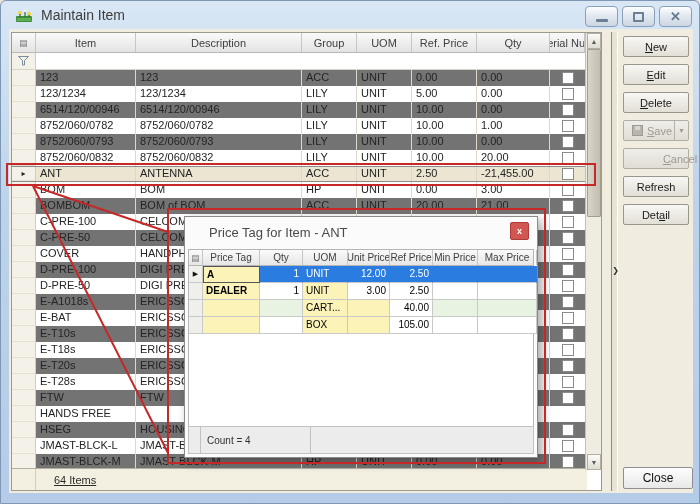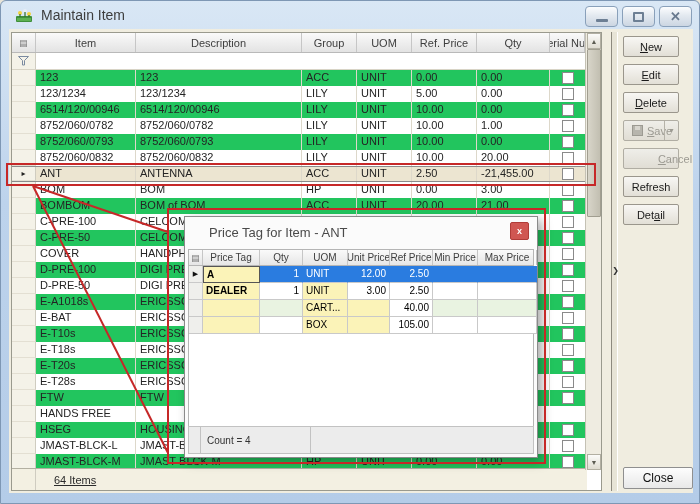--- a/index.html
+++ b/index.html
@@ -34,21 +34,21 @@
   .ghead .hc{display:flex;align-items:center;justify-content:center;
      border-right:1px solid #c6c6c6;color:#3e3e3e;overflow:hidden;white-space:nowrap;}
   .corner-glyph{font-size:9px;color:#777;}
   .filter-row{height:17px;background:#fff;border-bottom:1px solid #d8d4c6;position:relative;}
   .filter-ind{position:absolute;left:0;top:0;width:24px;height:100%;background:#f4f2e8;
      border-right:1px solid #cfccc0;display:flex;align-items:center;justify-content:center;}
   .filter-text{position:absolute;left:24px;right:16px;top:0;height:100%;display:flex;
      align-items:center;justify-content:center;color:#9a9a9a;}
   .grows{position:absolute;left:0;top:37px;width:575px;height:400px;overflow:hidden;}
   .grow{height:16px;line-height:15px;}
-  .grow.odd{background:#22c55e;}
+  .grow.odd{background:#737373;}
   .grow.even{background:#ffffff;}
   .grow.selected{background:#ece5d1;border-top:1px solid #8a8a8a;border-bottom:1px solid #8a8a8a;line-height:13px;}
   .gc{padding:0 4px;border-right:1px solid #ddd8ca;overflow:hidden;white-space:nowrap;}
   .gc.ind{background:#f4f2e8;border-right:1px solid #cfccc0;padding:0;text-align:center;
      font-size:8px;color:#222;border-bottom:1px solid #e3dfd2;}
   .gc.num{text-align:left;}
   .gc.ser{display:flex;align-items:center;justify-content:center;padding:0;border-right:none;}
   .chk{width:12px;height:12px;background:#fff;border:1px solid #8a8a8a;}
   .gfooter{position:absolute;left:0;bottom:0;width:575px;height:22px;background:#f3f0e2;
      border-top:1px solid #b3b0a2;display:flex;align-items:center;}
@@ -67,21 +67,21 @@
      background:linear-gradient(90deg,#d8d5c9,#c2bfb1);border:1px solid #a19e90;border-radius:1px;}
 
   
   .splitter{position:absolute;left:602px;top:3px;width:7px;height:459px;
      background:#e7e4d6;border-left:1px solid #8d8a7e;border-right:1px solid #fff;}
   .split-arrow{position:absolute;left:0;top:231px;width:7px;height:14px;font-size:8px;
      color:#333;display:flex;align-items:center;justify-content:center;cursor:pointer;}
 
   
   .sidepanel{position:absolute;left:614px;top:7px;width:68px;}
-  .sbtn{width:56px;height:21px;margin-bottom:7px;border:1px solid #9a968c;border-radius:2px;
+  .sbtn{width:66px;height:21px;margin-bottom:7px;border:1px solid #9a968c;border-radius:2px;
      background:linear-gradient(#f8f7f4,#e2dfd6);font-size:11px;color:#1a1a1a;
      display:flex;align-items:center;justify-content:center;font-family:"Liberation Sans",sans-serif;}
   .sbtn u{text-decoration:underline;}
   .sbtn.disabled{color:#9c9a92;background:linear-gradient(#efeee9,#e0ddd4);border-color:#b0ada3;padding-left:48px;}
   .sbtn.save-btn{justify-content:flex-start;padding-left:8px;position:relative;}
   .save-disk{width:11px;height:11px;background:#b7b5ad;border:1px solid #9c9a92;margin-right:4px;position:relative;}
   .save-disk:after{content:"";position:absolute;left:2px;top:0;width:5px;height:4px;background:#d8d6cf;}
   .save-drop{position:absolute;right:0;top:0;width:14px;height:100%;border-left:1px solid #b5b2a8;
      display:flex;align-items:center;justify-content:center;font-size:7px;color:#9c9a92;}
   .close-main{position:absolute;left:614px;top:438px;width:70px;height:22px;border:1px solid #8f8f8f;

